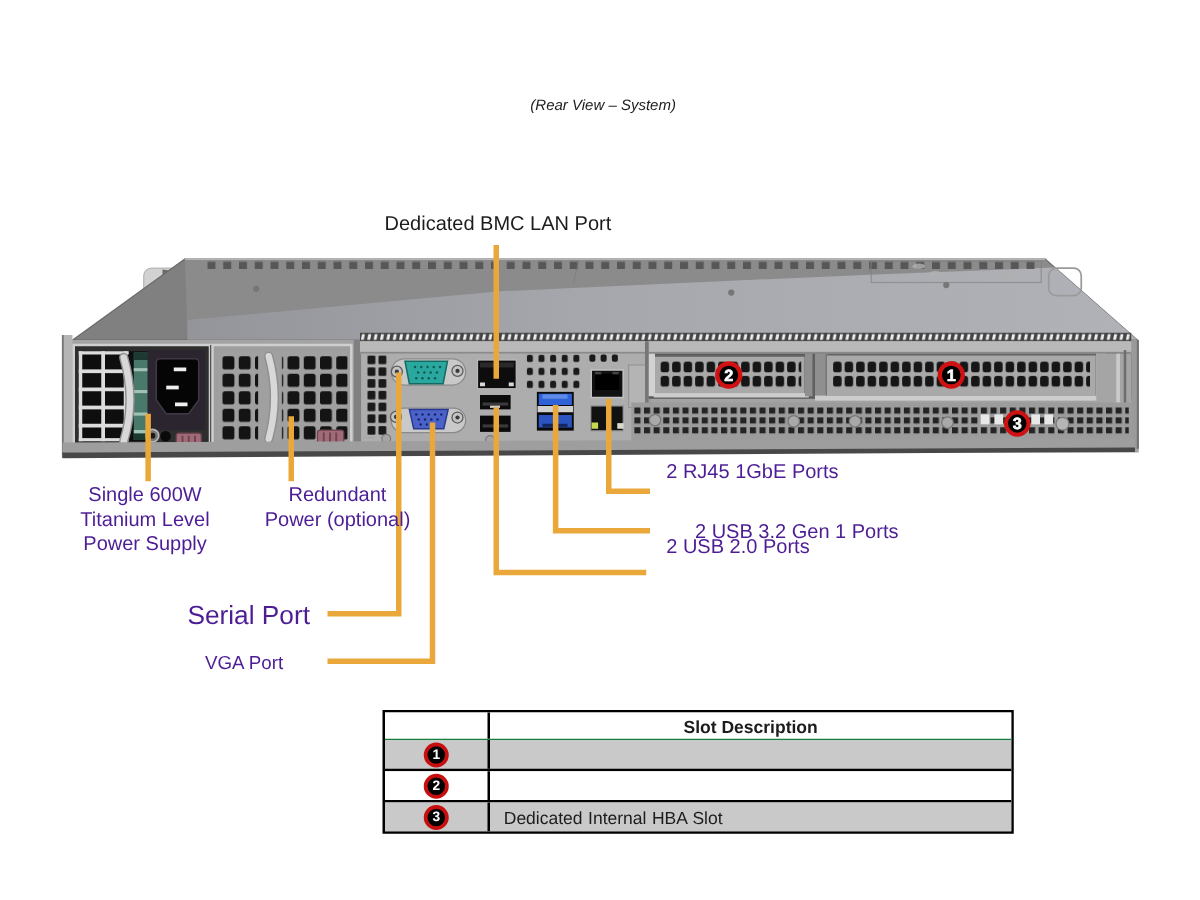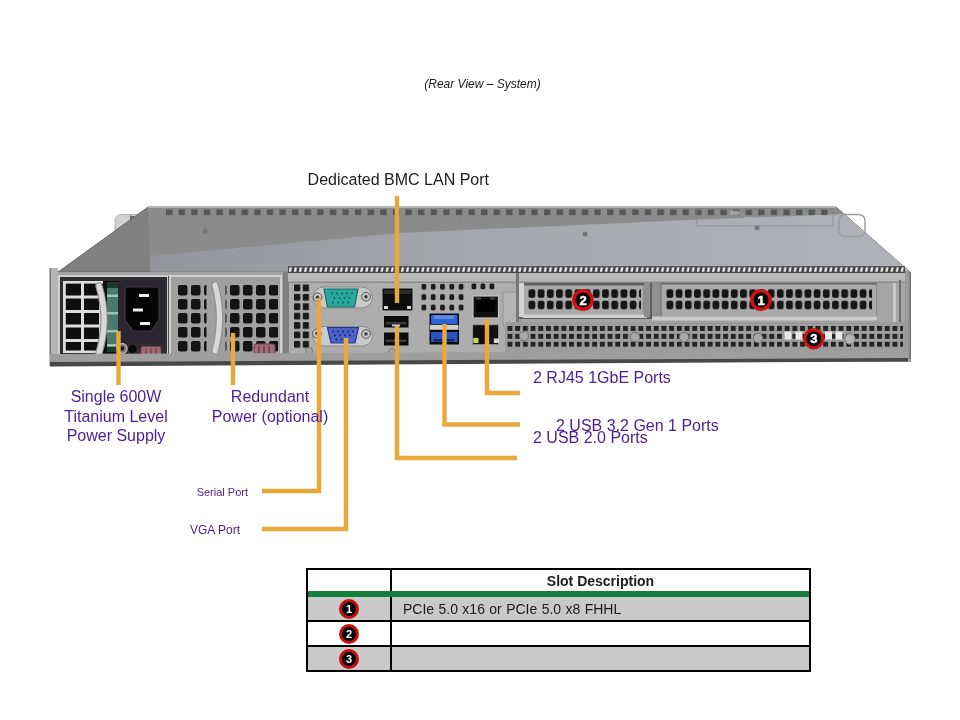--- a/index.html
+++ b/index.html
@@ -3,31 +3,31 @@
 <meta charset="utf-8">
 <style>
   html,body{margin:0;padding:0;background:#fff;}
   body{width:960px;height:720px;position:relative;font-family:"Liberation Sans",sans-serif;color:#1c1c1c;overflow:hidden;}
   .abs{position:absolute;}
   .lbl{font-size:16px;line-height:19.5px;color:#4c1d95;white-space:nowrap;}
   #title{left:390px;top:75px;width:185px;text-align:center;font-size:12px;font-style:italic;line-height:18px;}
   #bmclbl{left:299px;top:171px;width:190px;text-align:right;font-size:16px;line-height:18px;}
   #psu1lbl{left:56px;top:387px;width:120px;text-align:center;}
   #psu2lbl{left:190px;top:387px;width:160px;text-align:center;}
-  #seriallbl{left:148px;top:483px;width:100px;text-align:right;font-size:11px;}
-  #vgalbl{left:140px;top:521px;width:100px;text-align:right;font-size:12px;}
+  #seriallbl{left:148px;top:483px;width:100px;text-align:right;font-size:21px;}
+  #vgalbl{left:164px;top:521px;width:100px;text-align:left;font-size:15px;}
   #rj45lbl{left:533px;top:368px;width:220px;}
   #usb3lbl{left:533px;top:416px;width:220px;margin-left:23px;}
   #usb2lbl{left:533px;top:428px;width:220px;}
   
   #tbl{left:306px;top:568px;width:505px;border:2px solid #000;box-sizing:border-box;font-size:14px;}
   .trow{display:flex;align-items:stretch;}
   .c1{width:84px;border-right:2px solid #000;display:flex;align-items:center;justify-content:center;flex:none;box-sizing:border-box;}
   .c2{flex:1;display:flex;align-items:center;padding-left:11px;word-spacing:0.5px;white-space:nowrap;}
-  .hdr{height:21px;background:#fff;border-bottom:6px solid #15803d;}
+  .hdr{height:21px;background:#fff;border-bottom:1px solid #15803d;}
   .hdr .c2{justify-content:center;font-weight:bold;padding-left:0;word-spacing:0;}
   .r1{height:23px;background:#c9c9c9;border-bottom:2px solid #000;}
   .r2{height:23px;background:#fff;border-bottom:2px solid #000;}
   .r3{height:23px;background:#c9c9c9;}
   .numc{width:14px;height:14px;background:#000;border:3px solid #c80f0f;border-radius:50%;color:#fff;
         font-size:11px;font-weight:bold;line-height:14px;text-align:center;}
 </style>
 </head>
 <body>
 <svg class="abs" style="left:0;top:0" width="960" height="720">
@@ -289,25 +289,25 @@
 
 <div class="abs" id="tbl">
   <div class="trow hdr">
       <div class="c1"></div>
       <div class="c2">Slot Description</div>
     </div>
   <div class="trow r1">
       <div class="c1">
         <div class="numc">1</div>
       </div>
-      <div class="c2">PCIe 5.0 x16 or PCIe 5.0 x8 FHHL</div>
     </div>
   <div class="trow r2">
       <div class="c1">
         <div class="numc">2</div>
       </div>
     </div>
   <div class="trow r3">
       <div class="c1">
         <div class="numc">3</div>
       </div>
+      <div class="c2">Dedicated Internal HBA Slot</div>
     </div>
 </div>
 
 </body></html>

